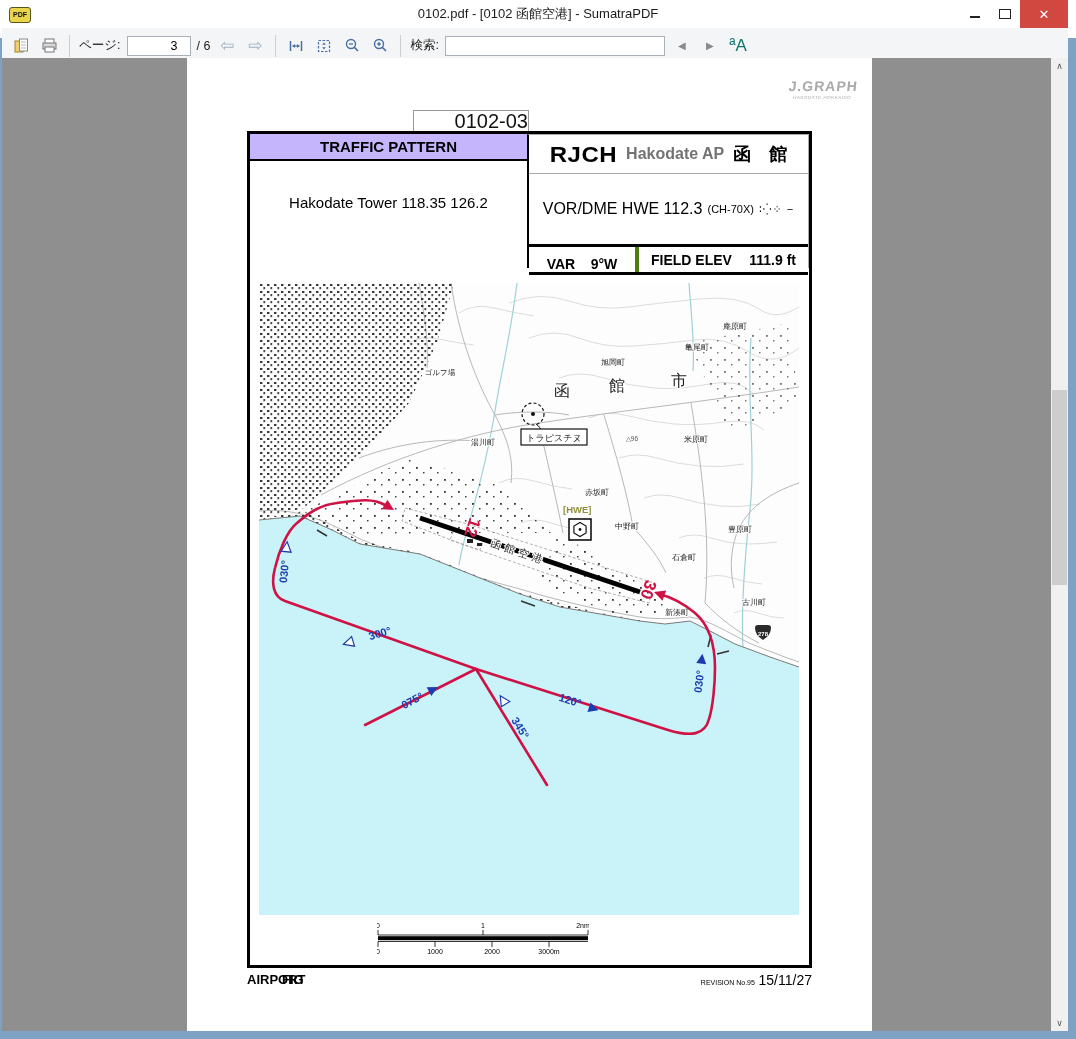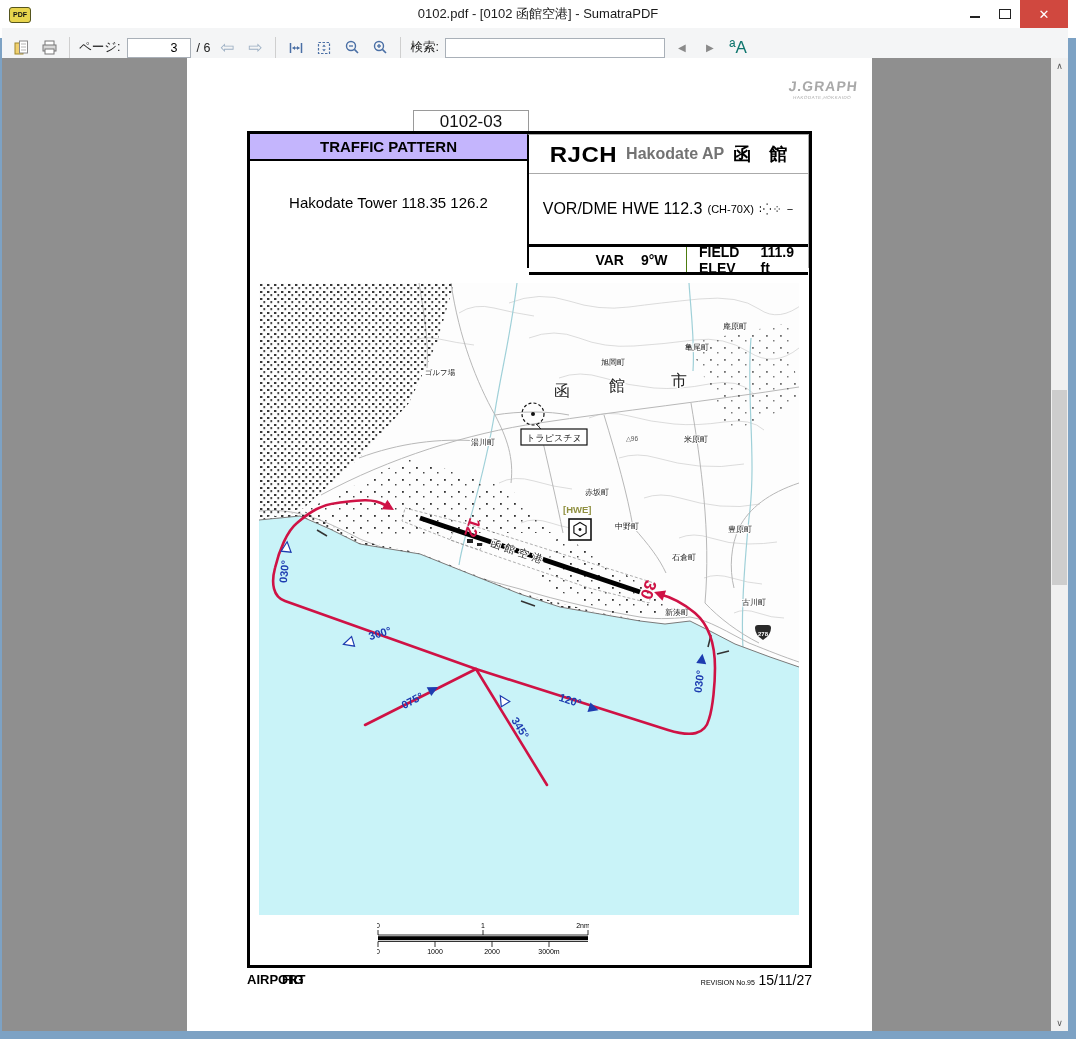--- a/index.html
+++ b/index.html
@@ -7,53 +7,53 @@
   
   .titlebar{position:absolute;top:0;left:0;right:0;height:38px;background:#ffffff;}
   .title-text{position:absolute;left:0;right:0;top:0;height:28px;line-height:28px;text-align:center;font-size:13px;color:#1b1b1b;}
   .pdficon{position:absolute;left:9px;top:7px;width:20px;height:14px;background:#e8d44d;border:1px solid #55551e;border-radius:3px;font-size:7px;font-weight:bold;color:#111;text-align:center;line-height:13px;}
   .wctl{position:absolute;top:0;height:28px;display:flex;}
   .wbtn{width:30px;height:28px;display:flex;align-items:center;justify-content:center;}
   .minbar{width:10px;height:2px;background:#222;margin-top:6px;}
   .maxbox{width:10px;height:8px;border:1px solid #222;background:transparent;}
   .closebtn{width:48px;height:28px;background:#d0483f;color:#fff;font-size:13px;display:flex;align-items:center;justify-content:center;}
   
-  .toolbar{position:absolute;top:28px;left:2px;right:8px;height:40px;background:#f4f5f6;border-bottom:1px solid #6d28d9;display:flex;align-items:center;padding-left:8px;box-sizing:border-box;gap:6px;font-size:12.5px;color:#222;}
+  .toolbar{position:absolute;top:28px;left:2px;right:8px;height:40px;background:#f4f5f6;border-bottom:5px solid #6d28d9;display:flex;align-items:center;padding-left:8px;box-sizing:border-box;gap:6px;font-size:12.5px;color:#222;}
   .tsep{width:1px;height:22px;background:#cfcfcf;margin:0 3px;}
   .tbtn{display:flex;align-items:center;justify-content:center;width:22px;height:24px;}
   .tb-input{height:18px;border:1px solid #a9b0b8;background:#fff;font-size:12.5px;font-family:"Liberation Sans",sans-serif;padding:0 4px;}
   .page-input{width:46px;text-align:right;padding-right:12px;}
   .search-input{width:210px;}
   .navglyph{font-size:17px;color:#9db0c4;line-height:1;}
   .findglyph{font-size:10px;color:#8a8a8a;}
   .mcase{font-size:17px;color:#0f766e;}
   
   .content{position:absolute;top:58px;left:2px;right:8px;bottom:8px;background:#8f8f8f;overflow:hidden;}
   .page{position:absolute;left:185px;top:0;width:685px;height:973px;background:#fff;}
   .scrollbar{position:absolute;right:0;top:0;width:17px;height:100%;background:#f0f0f0;}
   .sb-arrow{position:absolute;left:0;width:17px;height:16px;color:#5a5a5a;font-size:9px;text-align:center;line-height:16px;}
   .sb-thumb{position:absolute;left:1px;width:15px;background:#cdcdcd;}
   
   .logo{position:absolute;left:601px;top:20px;width:70px;color:#a9a9a9;text-align:center;transform:skewX(-6deg);}
   .logo1{font-size:14px;letter-spacing:1px;font-weight:bold;}
   .logo2{font-size:4.5px;letter-spacing:.5px;margin-top:1px;}
-  .chartno{position:absolute;left:226px;top:52px;width:114px;height:21px;border:1px solid #9a9a9a;border-bottom:none;text-align:center;line-height:21px;font-size:17px;color:#111;}
+  .chartno{position:absolute;left:226px;top:52px;width:114px;height:21px;border:1px solid #9a9a9a;border-bottom:none;text-align:right;line-height:21px;font-size:20px;color:#111;}
   .chartbox{position:absolute;left:60px;top:73px;width:559px;height:831px;border:3px solid #000;}
   .hl-bar{position:absolute;left:0;top:0;width:277px;height:25px;background:#c4b5fd;border-bottom:2px solid #000;text-align:center;line-height:25px;font-weight:bold;font-size:15px;color:#000;}
   .tower{position:absolute;left:0;top:60px;width:277px;text-align:center;font-size:15px;color:#000;}
   .hdr-right{position:absolute;left:277px;top:0;width:282px;height:134px;border-left:2px solid #000;box-sizing:border-box;border-top:1px solid #aaa;border-right:1px solid #aaa;}
   .hr-row1{height:38px;border-bottom:1px solid #aaa;display:flex;align-items:center;justify-content:center;gap:9px;}
   .icao{font-size:24px;font-weight:900;letter-spacing:.5px;color:#000;transform:scaleY(.95);}
   .apname{font-size:16px;font-weight:bold;color:#737373;}
   .apkanji{font-size:18px;font-weight:bold;color:#000;}
   .hr-row2{height:70px;display:flex;align-items:center;justify-content:center;gap:5px;font-size:16px;color:#000;}
   .chan{font-size:11px;}
   .morse{font-size:11px;letter-spacing:1px;}
   .var-row{height:25px;border-top:3px solid #000;border-bottom:3px solid #000;box-sizing:content-box;display:flex;align-items:center;font-size:14px;font-weight:bold;color:#000;}
-  .var-cell1{flex:0 0 110px;display:flex;justify-content:space-around;padding:0 10px;border-right:1px solid #4d7c0f;height:100%;align-items:center;box-sizing:border-box;margin-left:48px;}
+  .var-cell1{flex:0 0 110px;display:flex;justify-content:space-around;padding:0 10px;border-right:4px solid #4d7c0f;height:100%;align-items:flex-end;box-sizing:border-box;}
   .var-cell2{flex:1;display:flex;justify-content:space-between;padding:0 12px;align-items:center;}
   .mapwrap{position:absolute;left:9px;top:149px;width:540px;height:632px;}
   .scalewrap{position:absolute;left:127px;top:787px;width:212px;height:34px;}
   .footer{position:absolute;left:60px;top:912px;width:565px;height:20px;font-size:13px;color:#000;}
   .f-fig{position:absolute;left:3px;top:2px;font-weight:bold;margin-left:32px;}
   .f-ap{position:absolute;left:0;right:0;top:2px;text-align:left;font-weight:bold;}
   .f-rev{position:absolute;right:0;top:2px;}
   .rev-s{font-size:7px;}
   .rev-d{font-size:14px;}
   text{font-family:"Liberation Sans",sans-serif;}

